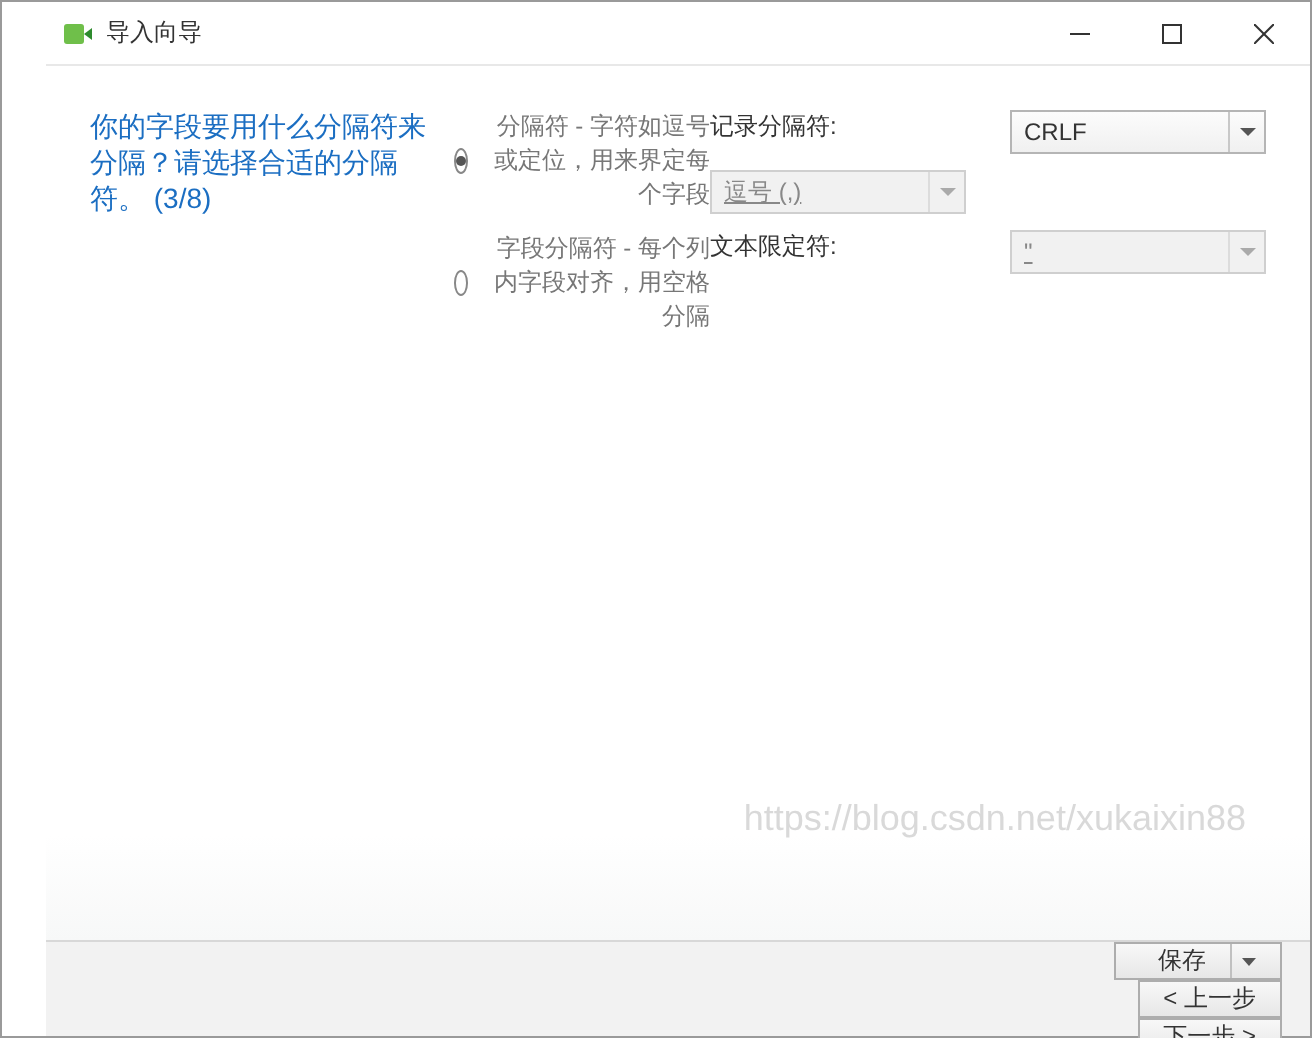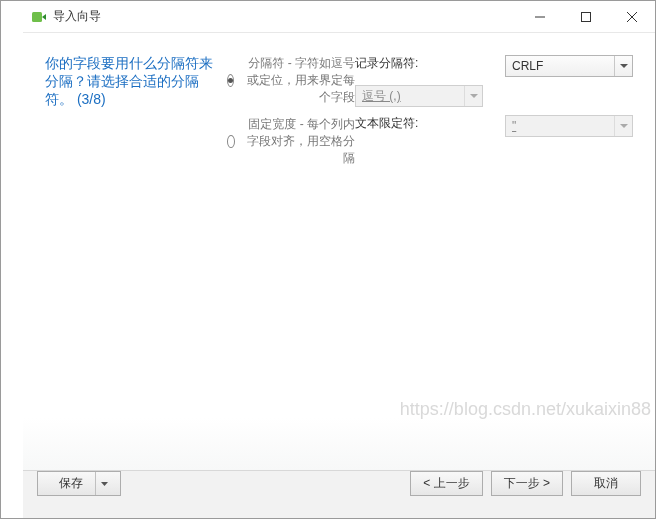--- a/index.html
+++ b/index.html
@@ -57,28 +57,28 @@
     .select-arrow {
       position: absolute; right: 0; top: 0; width: 18px; height: 100%;
       border-left: 1px solid #c8c8c8; display: flex; align-items: center;
       justify-content: center;
     }
     .select.disabled .select-arrow { border-left-color: #dcdcdc; }
     .select-arrow svg { fill: #555; }
     .select.disabled .select-arrow svg { fill: #aaa; }
     
     .watermark {
-      position: absolute; right: 4px; bottom: 50px;
+      position: absolute; right: 32px; bottom: 50px;
       font-size: 18px; color: rgba(180,180,180,0.5);
       font-family: "Segoe UI", sans-serif; pointer-events: none;
     }
     
     .footer {
       height: 48px; border-top: 1px solid #d8d8d8; background: #f2f2f2;
-      display: flex; align-items: flex-start; padding: 0 14px;
+      display: flex; align-items: flex-end; padding: 0 14px; flex-direction: column;
     }
     .btn {
       height: 25px; min-width: 70px; padding: 0 12px; font-size: 12px;
       border: 1px solid #adadad; background: linear-gradient(#f8f8f8,#e7e7e7);
       display: inline-flex; align-items: center; justify-content: center;
       cursor: default; color: #333;
     }
     .btn.split { padding: 0 0 0 14px; min-width: 84px; }
     .btn.split .split-drop {
       width: 18px; height: 100%; border-left: 1px solid #c0c0c0;
@@ -122,21 +122,21 @@
   <div class="content">
     <div class="heading">你的字段要用什么分隔符来分隔？请选择合适的分隔符。  (3/8)</div>
 
     <div class="radio-group">
       <div class="radio-row selected">
         <span class="radio-outer"></span>
         <span>分隔符 - 字符如逗号或定位，用来界定每个字段</span>
       </div>
       <div class="radio-row">
         <span class="radio-outer"></span>
-        <span>固定宽度 - 每个列内字段对齐，用空格分隔</span>
+        <span>字段分隔符 - 每个列内字段对齐，用空格分隔</span>
       </div>
     </div>
 
     <div class="form-area">
       <div class="form-row">
         <div class="form-label">记录分隔符:</div>
         <div class="select">
           <span>CRLF</span>
           <span class="select-arrow">
             <svg width="8" height="4" viewBox="0 0 8 4">

